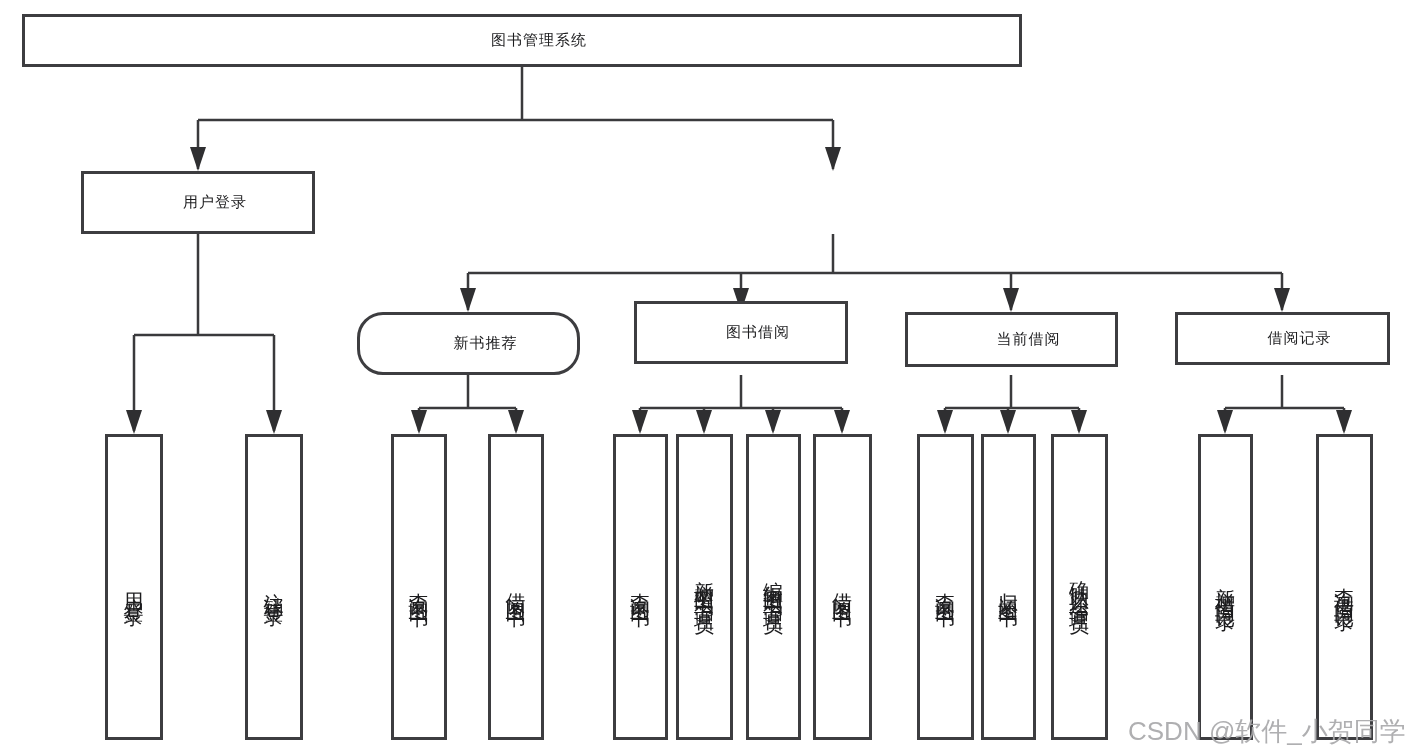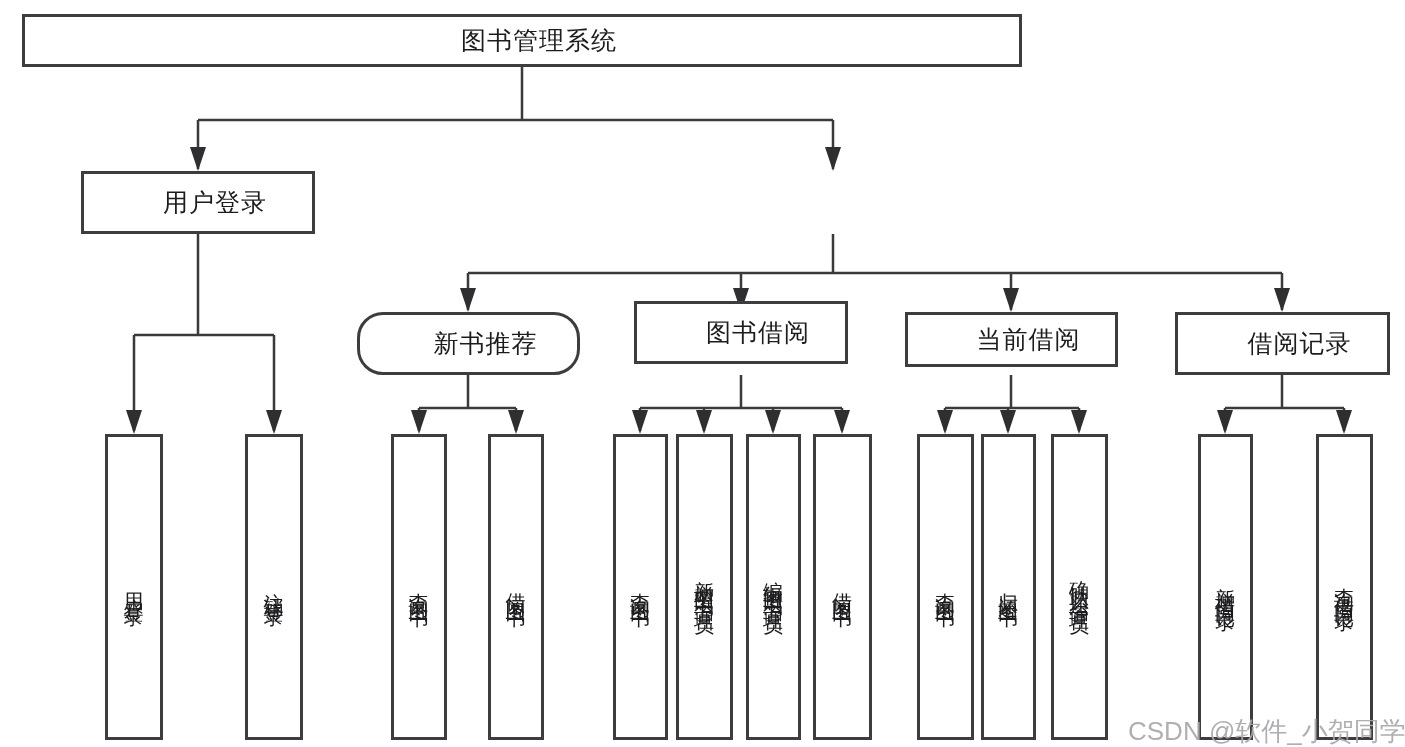--- a/index.html
+++ b/index.html
@@ -25,21 +25,21 @@
     position: absolute;
     box-sizing: border-box;
     border: 3px solid #3d3d40;
     background: #ffffff;
     display: flex;
     align-items: center;
     justify-content: center;
     color: #1c1c1e;
   }
   .h-node {
-    font-size: 25px;
+    font-size: 15px;
     letter-spacing: 1px;
     white-space: nowrap;
     padding-left: 34px;
   }
   .v-node span {
     writing-mode: vertical-rl;
     text-orientation: upright;
     font-size: 20px;
     letter-spacing: 5px;
     line-height: 1;
@@ -102,21 +102,21 @@
       M1336 410 L1352 410 L1344 434 Z"></path>
   </svg>
 
   <div class="node h-node" style="left:22px; top:14px; width:1000px; height:53px;">图书管理系统</div>
 
   <div class="node h-node" style="left:81px; top:171px; width:234px; height:63px;">用户登录</div>
 
   <div class="node h-node" style="left:357px; top:312px; width:223px; height:63px;border-radius:26px;">新书推荐</div>
   <div class="node h-node" style="left:634px; top:301px; width:214px; height:63px;">图书借阅</div>
   <div class="node h-node" style="left:905px; top:312px; width:213px; height:55px;">当前借阅</div>
-  <div class="node h-node" style="left:1175px; top:312px; width:215px; height:63px;">借阅记录</div>
+  <div class="node h-node" style="left:1175px; top:312px; width:215px; height:53px;">借阅记录</div>
 
   <div class="node v-node" style="left:105px; top:434px; width:58px; height:306px;">
     <span>用户登录</span>
   </div>
   <div class="node v-node" style="left:245px; top:434px; width:58px; height:306px;">
     <span>注销登录</span>
   </div>
 
   <div class="node v-node" style="left:391px; top:434px; width:56px; height:306px;">
     <span>查询图书</span>

